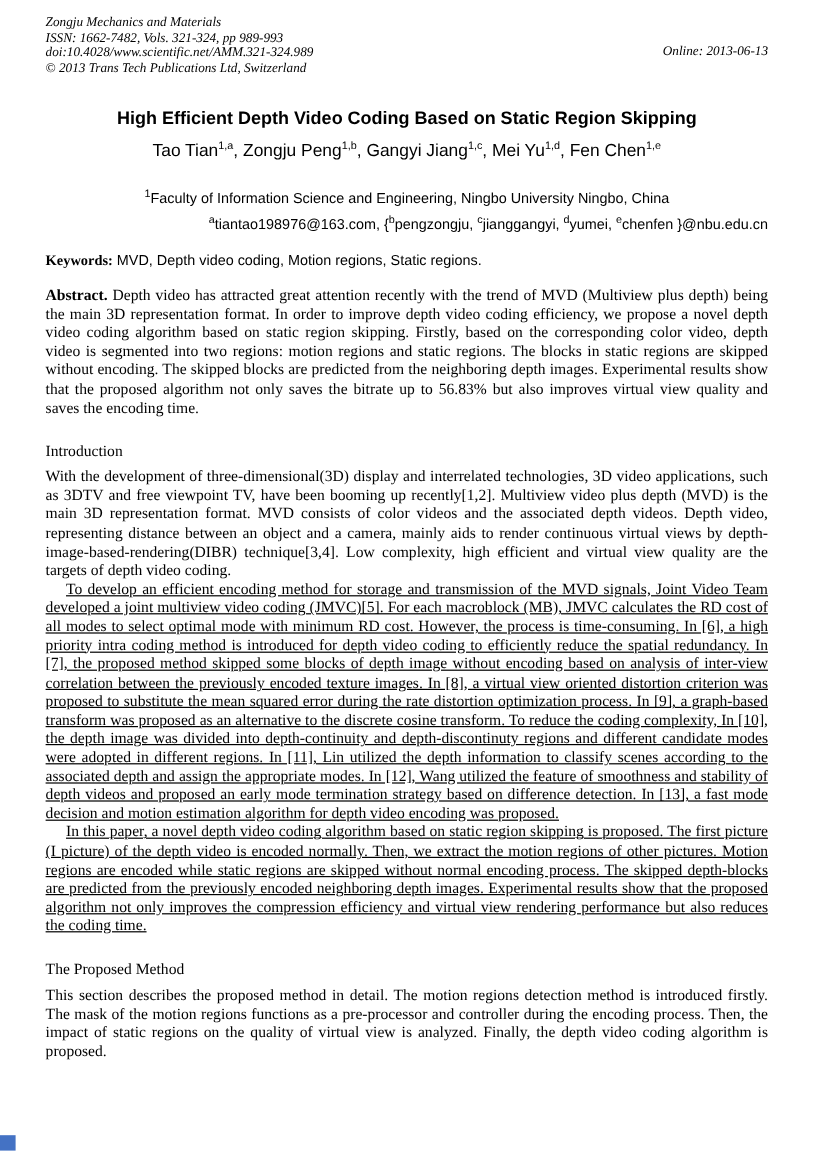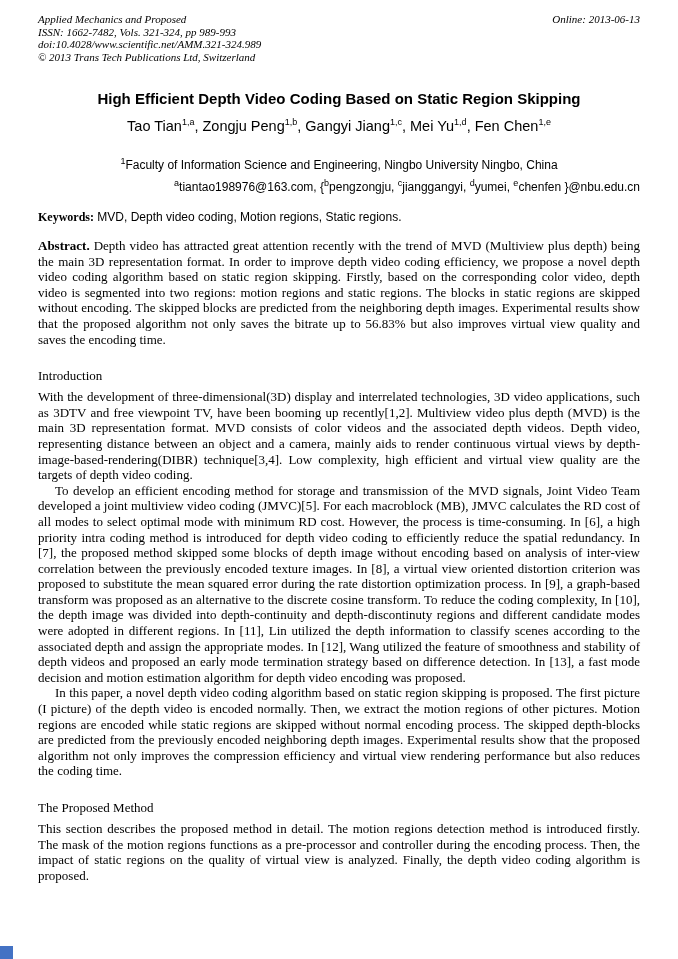--- a/index.html
+++ b/index.html
@@ -18,21 +18,21 @@
   .topbar {
     display: flex;
     justify-content: space-between;
     align-items: flex-start;
     font-family: "Liberation Serif", serif;
     font-style: italic;
     font-size: 11px;
     line-height: 12.5px;
   }
   .topbar .left div { white-space: nowrap; }
-  .topbar .right { white-space: nowrap; }
+  .topbar .right { white-space: nowrap; margin-top: 24px; }
 
   
   .title {
     margin-top: 26px;
     text-align: center;
     font-family: "Liberation Sans", sans-serif;
     font-weight: bold;
     font-size: 15px;
     line-height: 19px;
   }
@@ -81,38 +81,38 @@
   .abstract .abs-label { font-weight: bold; margin-top: 28px; }
   .section-heading {
     font-family: "Liberation Serif", serif;
     font-size: 13px;
     font-weight: normal;
     margin: 0;
     padding-top: 21px;
     padding-bottom: 5px;
   }
   .serif-block p { margin: 0; }
-  .serif-block p.indent { text-indent: 17px; }
+  .serif-block p.indent { text-indent: 17px; text-decoration: underline; }
 
   
   .corner-marker {
     position: absolute;
     left: 0; bottom: 0;
     width: 13px; height: 13px;
     background: #4472c4;
   }
 </style>
 </head>
 <body>
 
 <div class="page">
 
   <div class="topbar">
     <div class="left">
-      <div>Applied Mechanics and Proposed</div>
+      <div>Zongju Mechanics and Materials</div>
       <div>ISSN: 1662-7482, Vols. 321-324, pp 989-993</div>
       <div>doi:10.4028/www.scientific.net/AMM.321-324.989</div>
       <div>© 2013 Trans Tech Publications Ltd, Switzerland</div>
     </div>
     <div class="right">Online: 2013-06-13</div>
   </div>
 
   <div class="title">High Efficient Depth Video Coding Based on Static Region Skipping</div>
 
   <div class="authors"><span><span>Tao Tian</span><sup>1,a</sup><span>, </span></span><span><span>Zongju Peng</span><sup>1,b</sup><span>, </span></span><span><span>Gangyi Jiang</span><sup>1,c</sup><span>, </span></span><span><span>Mei Yu</span><sup>1,d</sup><span>, </span></span><span><span>Fen Chen</span><sup>1,e</sup></span></div>

